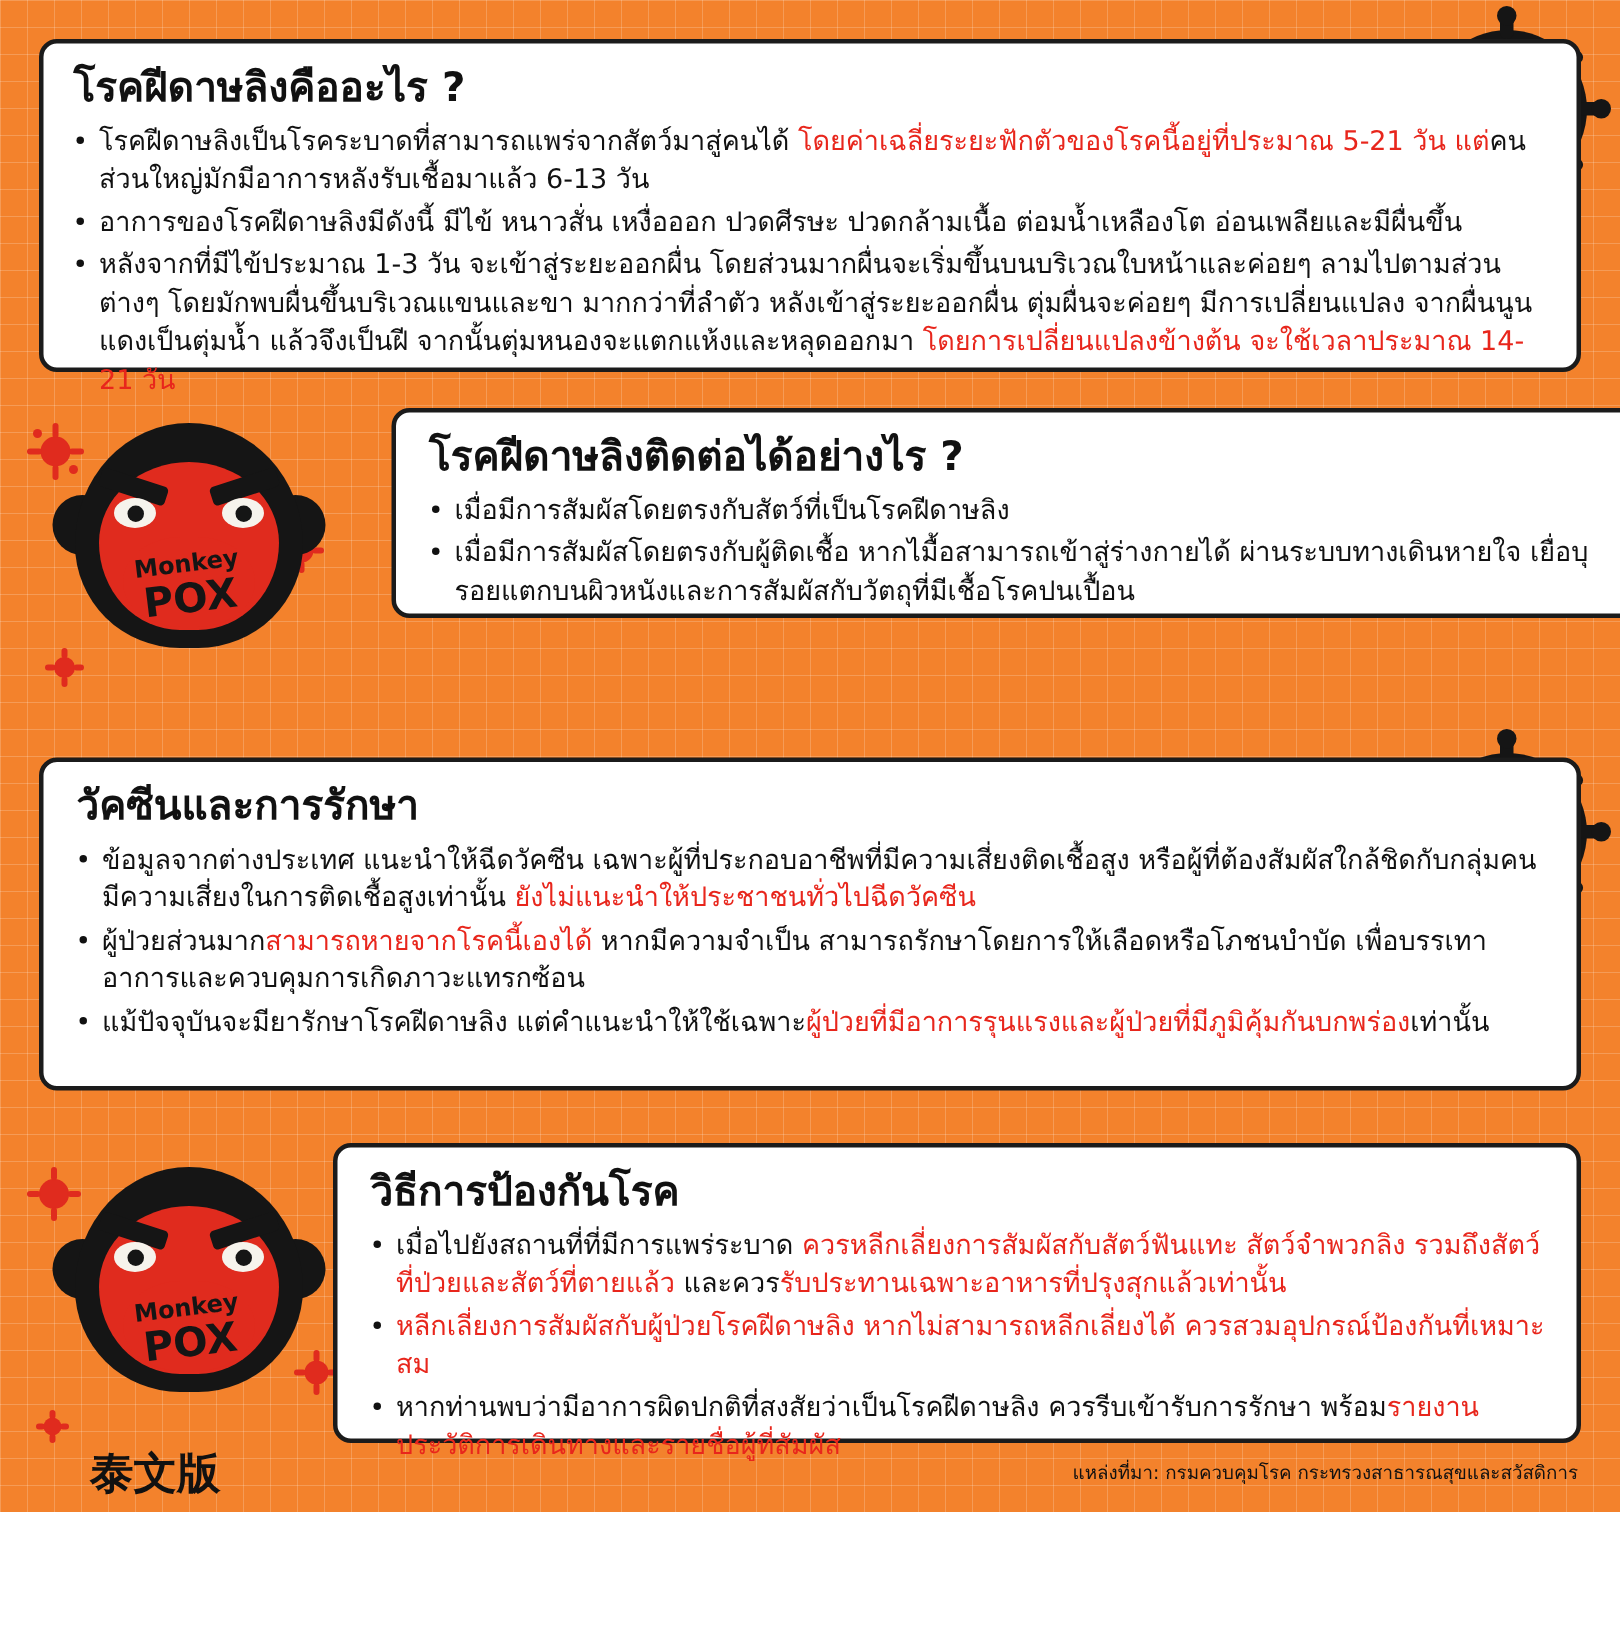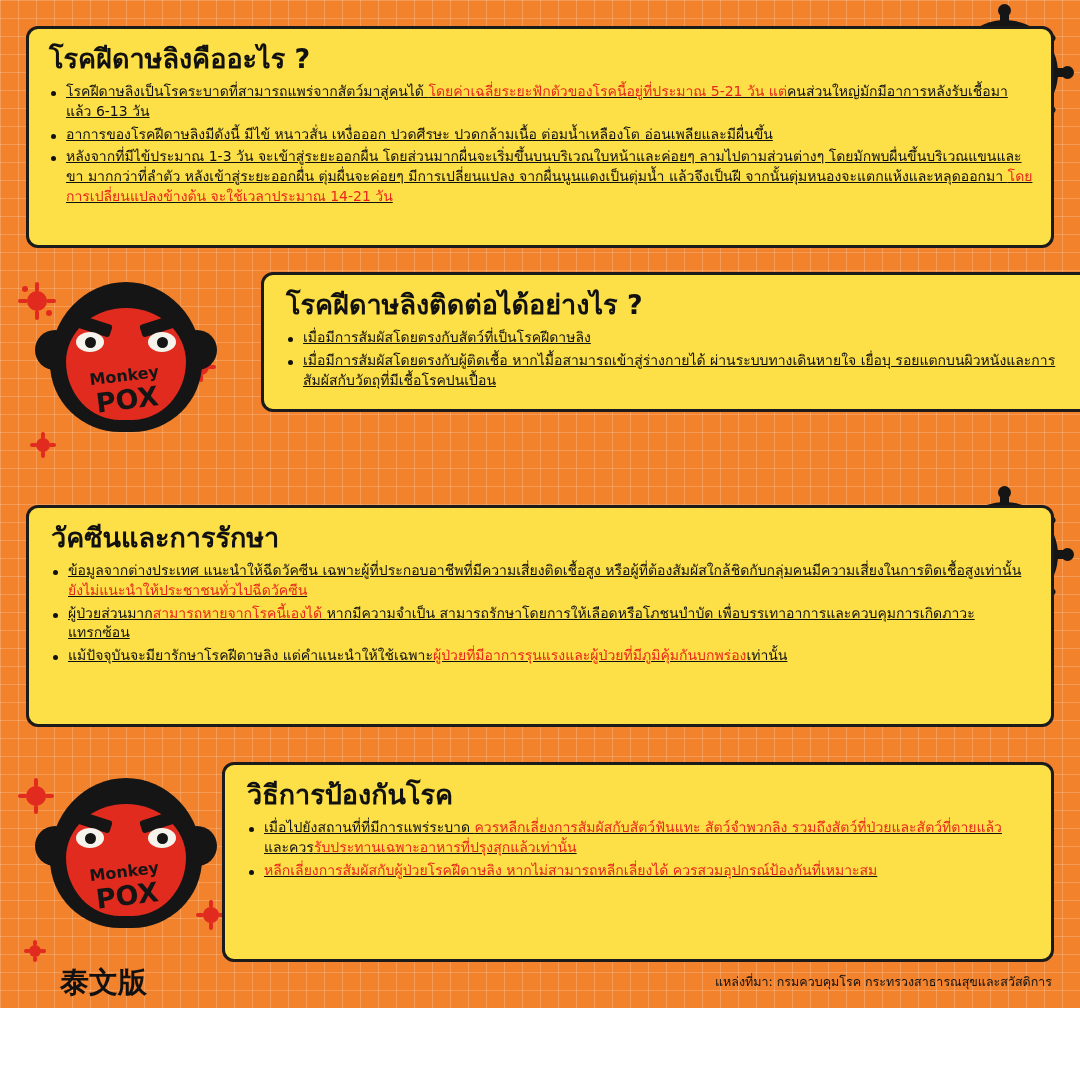--- a/index.html
+++ b/index.html
@@ -17,38 +17,37 @@
     background-image:
       linear-gradient(to right, rgba(255,255,255,.20) 1px, transparent 1px),
       linear-gradient(to bottom, rgba(255,255,255,.20) 1px, transparent 1px);
     background-size:18px 18px;
   }
   .content{position:absolute;left:0;top:0;width:1080px;height:1092px;}
 
   
   .card{
     position:absolute;
-    background:#fde047;
+    background:#ffffff;
     border:3px solid #1b1b1b;
     border-radius:12px;
     box-sizing:border-box;
   }
   .card-title{
     font-size:27px;font-weight:bold;color:#111;
     margin:0 0 6px 0;line-height:1.25;
   }
   ul.bullets{margin:0;padding:0;list-style:none;}
   ul.bullets > li{
     position:relative;
     padding-left:17px;
-    font-size:14px;
+    font-size:18px;
     line-height:1.42;
     color:#111;
     margin-bottom:3px;
-    text-decoration:underline;
   }
   ul.bullets > li::before{
     content:"";
     position:absolute;left:2px;top:9px;
     width:5px;height:5px;border-radius:50%;
     background:#111;
   }
   .hl{color:#e8261c;}
 
   
@@ -294,20 +293,21 @@
         <li><span>ผู้ป่วยส่วนมาก</span><span class="hl">สามารถหายจากโรคนี้เองได้ </span><span>หากมีความจำเป็น สามารถรักษาโดยการให้เลือดหรือโภชนบำบัด เพื่อบรรเทาอาการและควบคุมการเกิดภาวะแทรกซ้อน</span></li>
         <li><span>แม้ปัจจุบันจะมียารักษาโรคฝีดาษลิง แต่คำแนะนำให้ใช้เฉพาะ</span><span class="hl">ผู้ป่วยที่มีอาการรุนแรงและผู้ป่วยที่มีภูมิคุ้มกันบกพร่อง</span><span>เท่านั้น</span></li>
       </ul>
   </div>
 
   <div class="card" id="card-prevent">
     <div class="card-title">วิธีการป้องกันโรค</div>
     <ul class="bullets">
         <li><span>เมื่อไปยังสถานที่ที่มีการแพร่ระบาด </span><span class="hl">ควรหลีกเลี่ยงการสัมผัสกับสัตว์ฟันแทะ สัตว์จำพวกลิง รวมถึงสัตว์ที่ป่วยและสัตว์ที่ตายแล้ว</span><span> และควร</span><span class="hl">รับประทานเฉพาะอาหารที่ปรุงสุกแล้วเท่านั้น</span></li>
         <li><span class="hl">หลีกเลี่ยงการสัมผัสกับผู้ป่วยโรคฝีดาษลิง หากไม่สามารถหลีกเลี่ยงได้ ควรสวมอุปกรณ์ป้องกันที่เหมาะสม</span></li>
+        <li><span>หากท่านพบว่ามีอาการผิดปกติที่สงสัยว่าเป็นโรคฝีดาษลิง ควรรีบเข้ารับการรักษา พร้อม</span><span class="hl">รายงานประวัติการเดินทางและรายชื่อผู้ที่สัมผัส</span></li>
       </ul>
   </div>
 
   <div id="thai-label">泰文版</div>
   <div id="source-note">แหล่งที่มา:  กรมควบคุมโรค กระทรวงสาธารณสุขและสวัสดิการ</div>
 
   <div id="footer">
     
     
     

